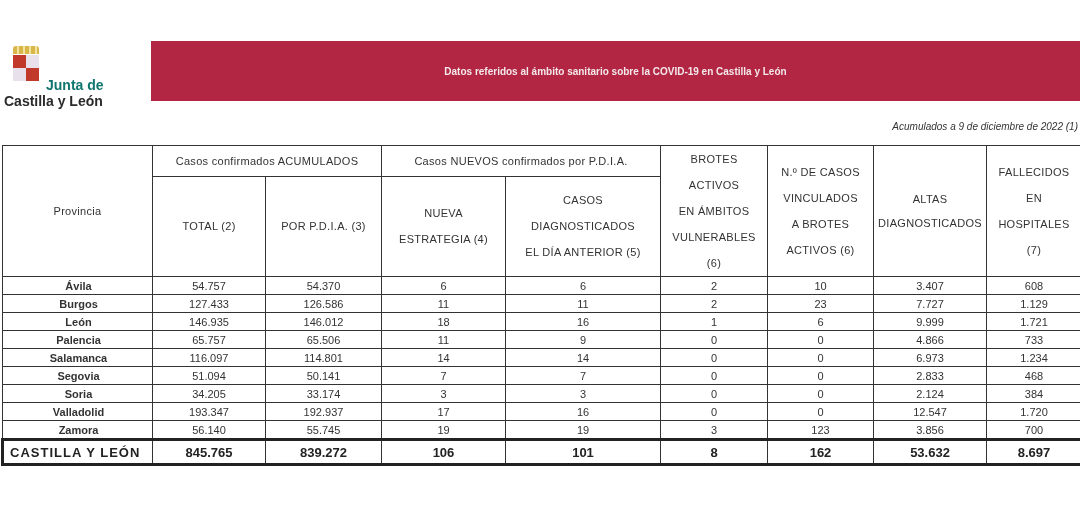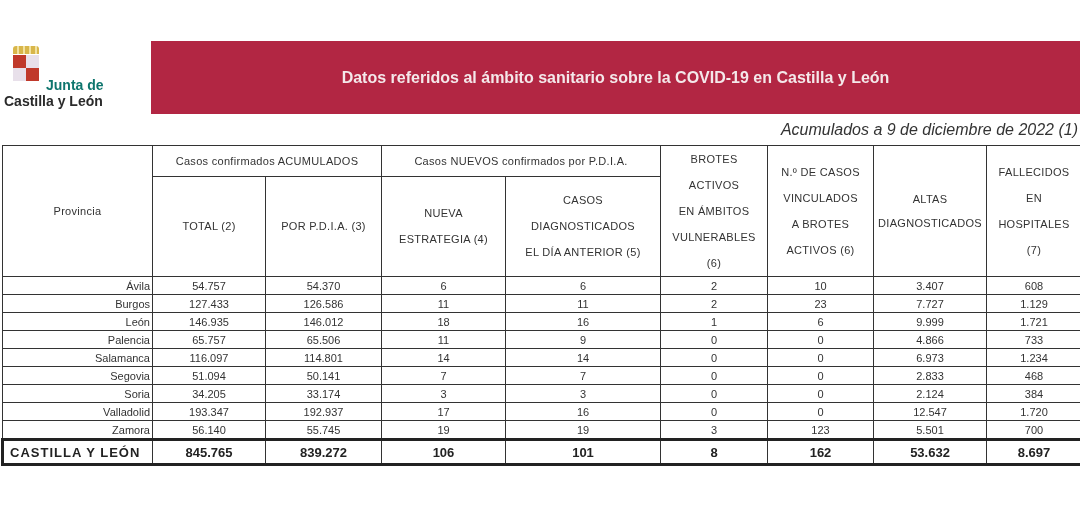--- a/index.html
+++ b/index.html
@@ -8,35 +8,35 @@
     font-family: "Liberation Sans", sans-serif; color: #222;
   }
   .logo { position: absolute; left: 4px; top: 44px; width: 140px; height: 70px; }
   .shield { position: absolute; left: 8px; top: 8px; width: 28px; height: 36px; }
   .crown { position: absolute; left: 9px; top: 2px; width: 26px; height: 8px;
     background: repeating-linear-gradient(90deg, #d8b64a 0 4px, #f2e2a0 4px 6px); border-radius: 3px 3px 0 0; }
   .q { position: absolute; width: 13px; height: 13px; }
   .logo-text1 { position: absolute; left: 42px; top: 33px; font-size: 14px; font-weight: bold; color: #0f766e; white-space: nowrap; }
   .logo-text2 { position: absolute; left: 0px; top: 49px; font-size: 14px; font-weight: bold; color: #2a2a2a; white-space: nowrap; }
   .banner {
-    position: absolute; left: 151px; top: 41px; width: 929px; height: 73px; background: #b22643;
+    position: absolute; left: 151px; top: 41px; width: 929px; height: 60px; background: #b22643;
     display: flex; align-items: center; justify-content: center; color: #f4e8ea;
-    font-size: 16px; font-weight: bold;
+    font-size: 10px; font-weight: bold;
   }
-  .subtitle { position: absolute; right: 2px; top: 121px; font-size: 16px; font-style: italic; color: #333; }
+  .subtitle { position: absolute; right: 2px; top: 121px; font-size: 10px; font-style: italic; color: #333; }
   table.data {
     position: absolute; left: 1px; top: 145px; width: 1079px; border-collapse: collapse;
     font-size: 11px; table-layout: fixed;
   }
   table.data td, table.data th { border: 1.5px solid #333; text-align: center; padding: 0 2px; }
   table.data th { font-weight: normal; color: #333; font-size: 11px; letter-spacing: 0.3px; margin-left: 20px; }
   tr.grp th { height: 28px; }
   tr.sub th { height: 94px; line-height: 26px; }
   tr.row td { height: 17px; color: #333; }
-  tr.row td.prov { text-align: right; font-weight: normal; padding-left: 4px; }
+  tr.row td.prov { text-align: center; font-weight: bold; padding-left: 4px; }
   tr.total td { height: 22px; font-weight: bold; font-size: 13px; border-top: 3px solid #222; border-bottom: 3px solid #222; }
   tr.total td.prov { font-size: 13px; letter-spacing: 1px; text-align: left; padding-left: 6px; border-left: 3px solid #222; }
 </style>
 </head>
 <body>
 
 <div class="logo">
   <div class="crown"></div>
   <div class="shield">
     <div class="q" style="left:1px;top:3px;background:#c0392b;"></div>
@@ -184,21 +184,21 @@
     <td>1.720</td>
   </tr>
   <tr class="row">
     <td class="prov">Zamora</td>
     <td>56.140</td>
     <td>55.745</td>
     <td>19</td>
     <td>19</td>
     <td>3</td>
     <td>123</td>
-    <td>5.501</td>
+    <td>3.856</td>
     <td>700</td>
   </tr>
   <tr class="total">
     <td class="prov">CASTILLA Y LEÓN</td>
     <td>845.765</td>
     <td>839.272</td>
     <td>106</td>
     <td>101</td>
     <td>8</td>
     <td>162</td>

